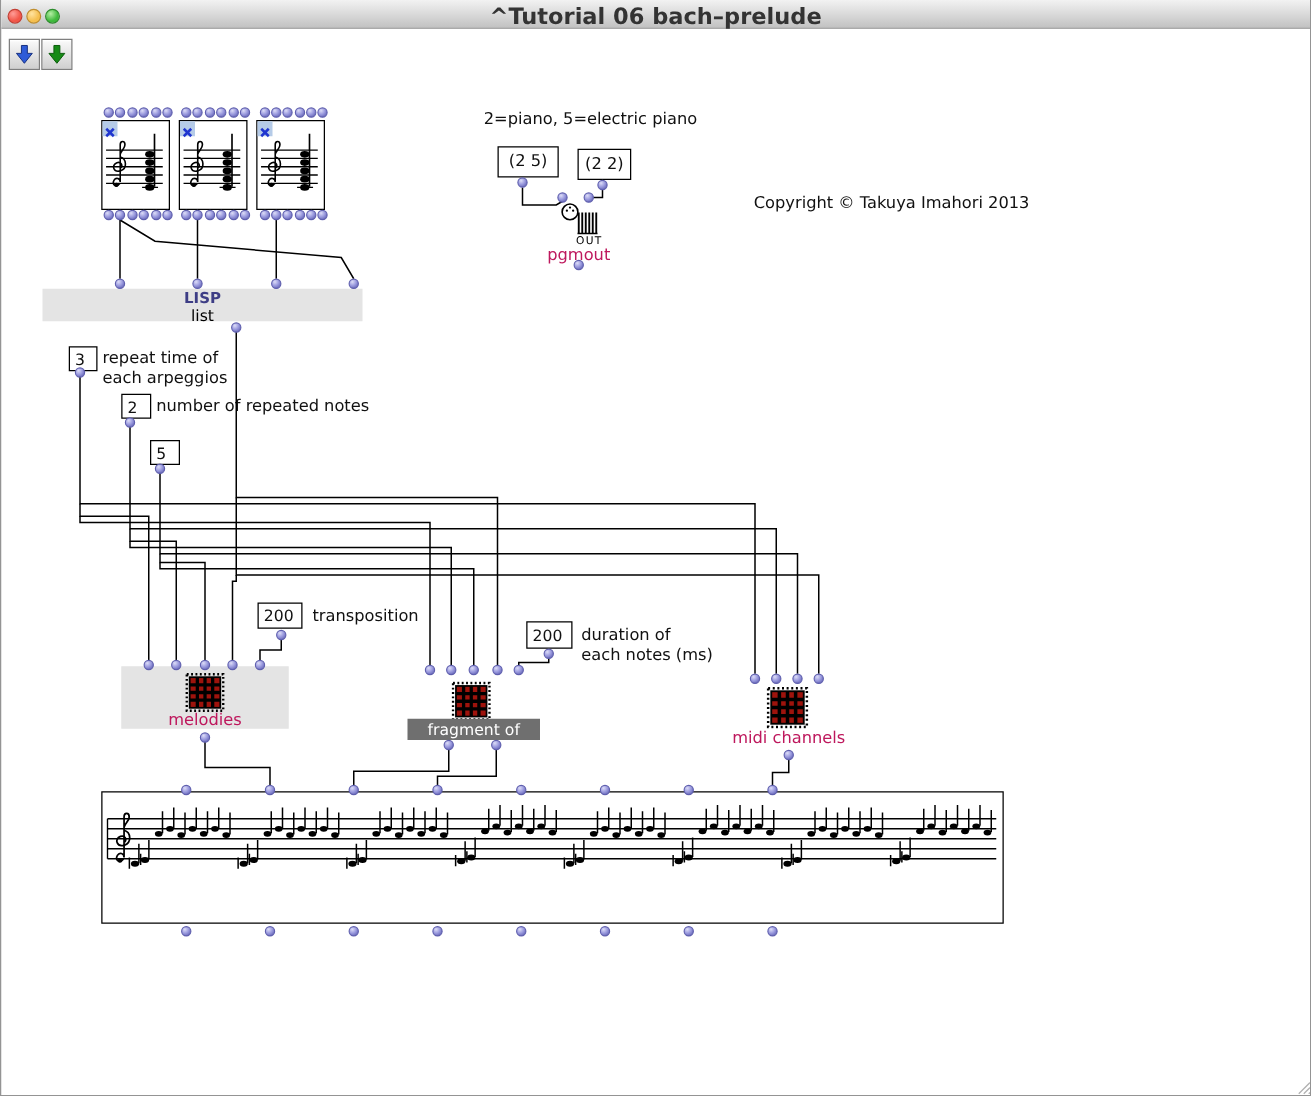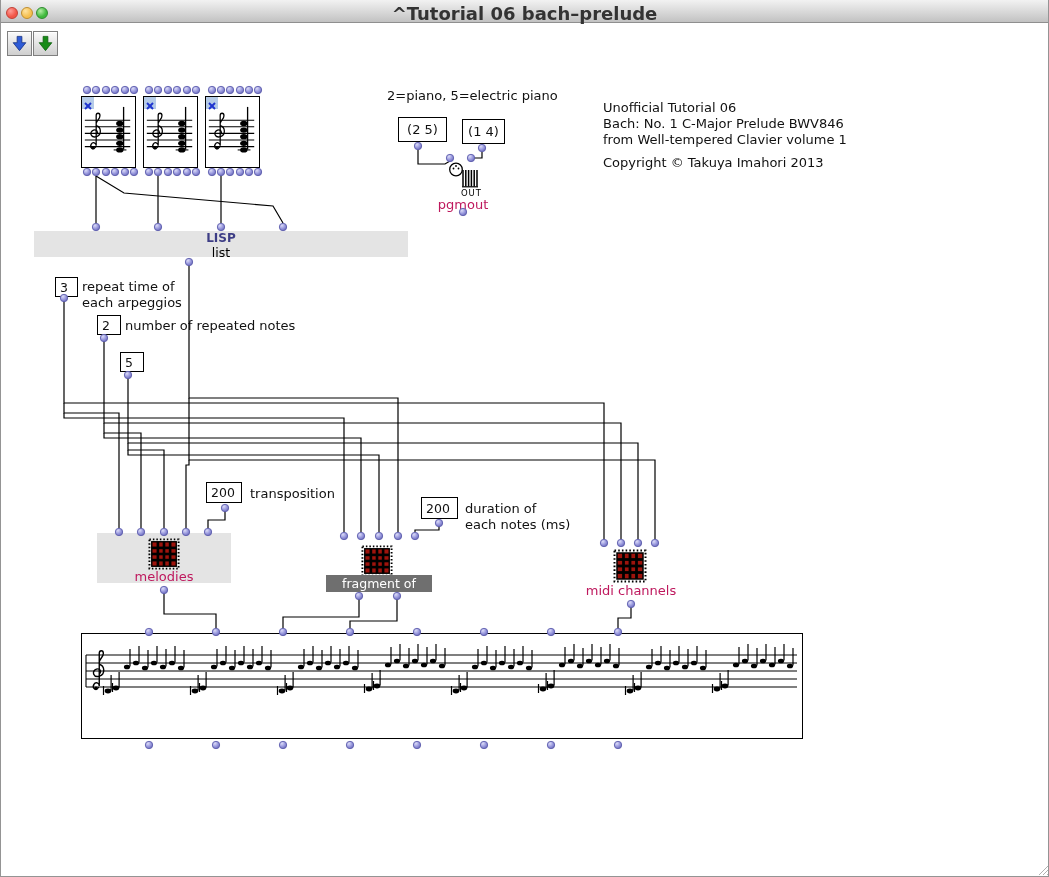--- a/index.html
+++ b/index.html
@@ -91,46 +91,43 @@
           <line x1="9" y1="3" x2="3" y2="9" stroke="#1f35cf" stroke-width="2"></line>
         </svg>
     </div>
     <svg width="52" height="69" viewBox="0 0 55 72">
         <use href="#chordglyph"></use>
       </svg>
   </div>
 
   <div class="lbl" style="left:386px;top:88px">2=piano, 5=electric piano</div>
   <div class="vbox center" style="left:397px;top:117px;width:49px;height:25px">(2 5)</div>
-  <div class="vbox center" style="left:461px;top:119px;width:43px;height:25px">(1 4)</div>
+  <div class="vbox center" style="left:461px;top:119px;width:43px;height:25px">(2 2)</div>
 
   <svg class="abs" style="left:447px;top:161px" width="34" height="29">
     <circle cx="8" cy="8.5" r="6.3" fill="none" stroke="#000" stroke-width="1.3"></circle>
     <circle cx="5.5" cy="7.5" r="0.9" fill="#000"></circle>
       <circle cx="8" cy="5" r="0.9" fill="#000"></circle>
       <circle cx="10.5" cy="7.5" r="0.9" fill="#000"></circle>
     <g stroke="#000" stroke-width="1.5">
       <line x1="15" y1="9" x2="15" y2="25.5"></line>
         <line x1="17.8" y1="9" x2="17.8" y2="25.5"></line>
       <line x1="20.6" y1="9" x2="20.6" y2="25.5"></line>
         <line x1="23.4" y1="9" x2="23.4" y2="25.5"></line>
       <line x1="26.2" y1="9" x2="26.2" y2="25.5"></line>
         <line x1="29" y1="9" x2="29" y2="25.5"></line>
     </g>
     <line x1="14" y1="25.8" x2="30" y2="25.8" stroke="#000" stroke-width="1.2"></line>
   </svg>
   <div class="outtxt" style="left:447px;top:188px;width:34px">OUT</div>
   <div class="abslabel" style="left:432px;top:197px;width:60px">pgmout</div>
 
-  <div class="lbl preline" style="left:602px;top:100px">Unofficial Tutorial 06
-Bach: No. 1 C-Major Prelude BWV846
-from Well-tempered Clavier volume 1</div>
   <div class="lbl" style="left:602px;top:155px">Copyright © Takuya Imahori 2013</div>
 
-  <div class="grayband" style="left:33px;top:231px;width:374px;height:26px">
+  <div class="grayband" style="left:33px;top:231px;width:256px;height:26px">
     <div class="lisp-t">LISP</div>
     <div class="lisp-n">list</div>
   </div>
 
   <div class="vbox" style="left:54px;top:277px;width:23px;height:20px">3</div>
   <div class="lbl preline" style="left:81px;top:279px">repeat time of
 each arpeggios</div>
 
   <div class="vbox" style="left:96px;top:315px;width:24px;height:20px">2</div>
   <div class="lbl" style="left:124px;top:318px">number of repeated notes</div>

